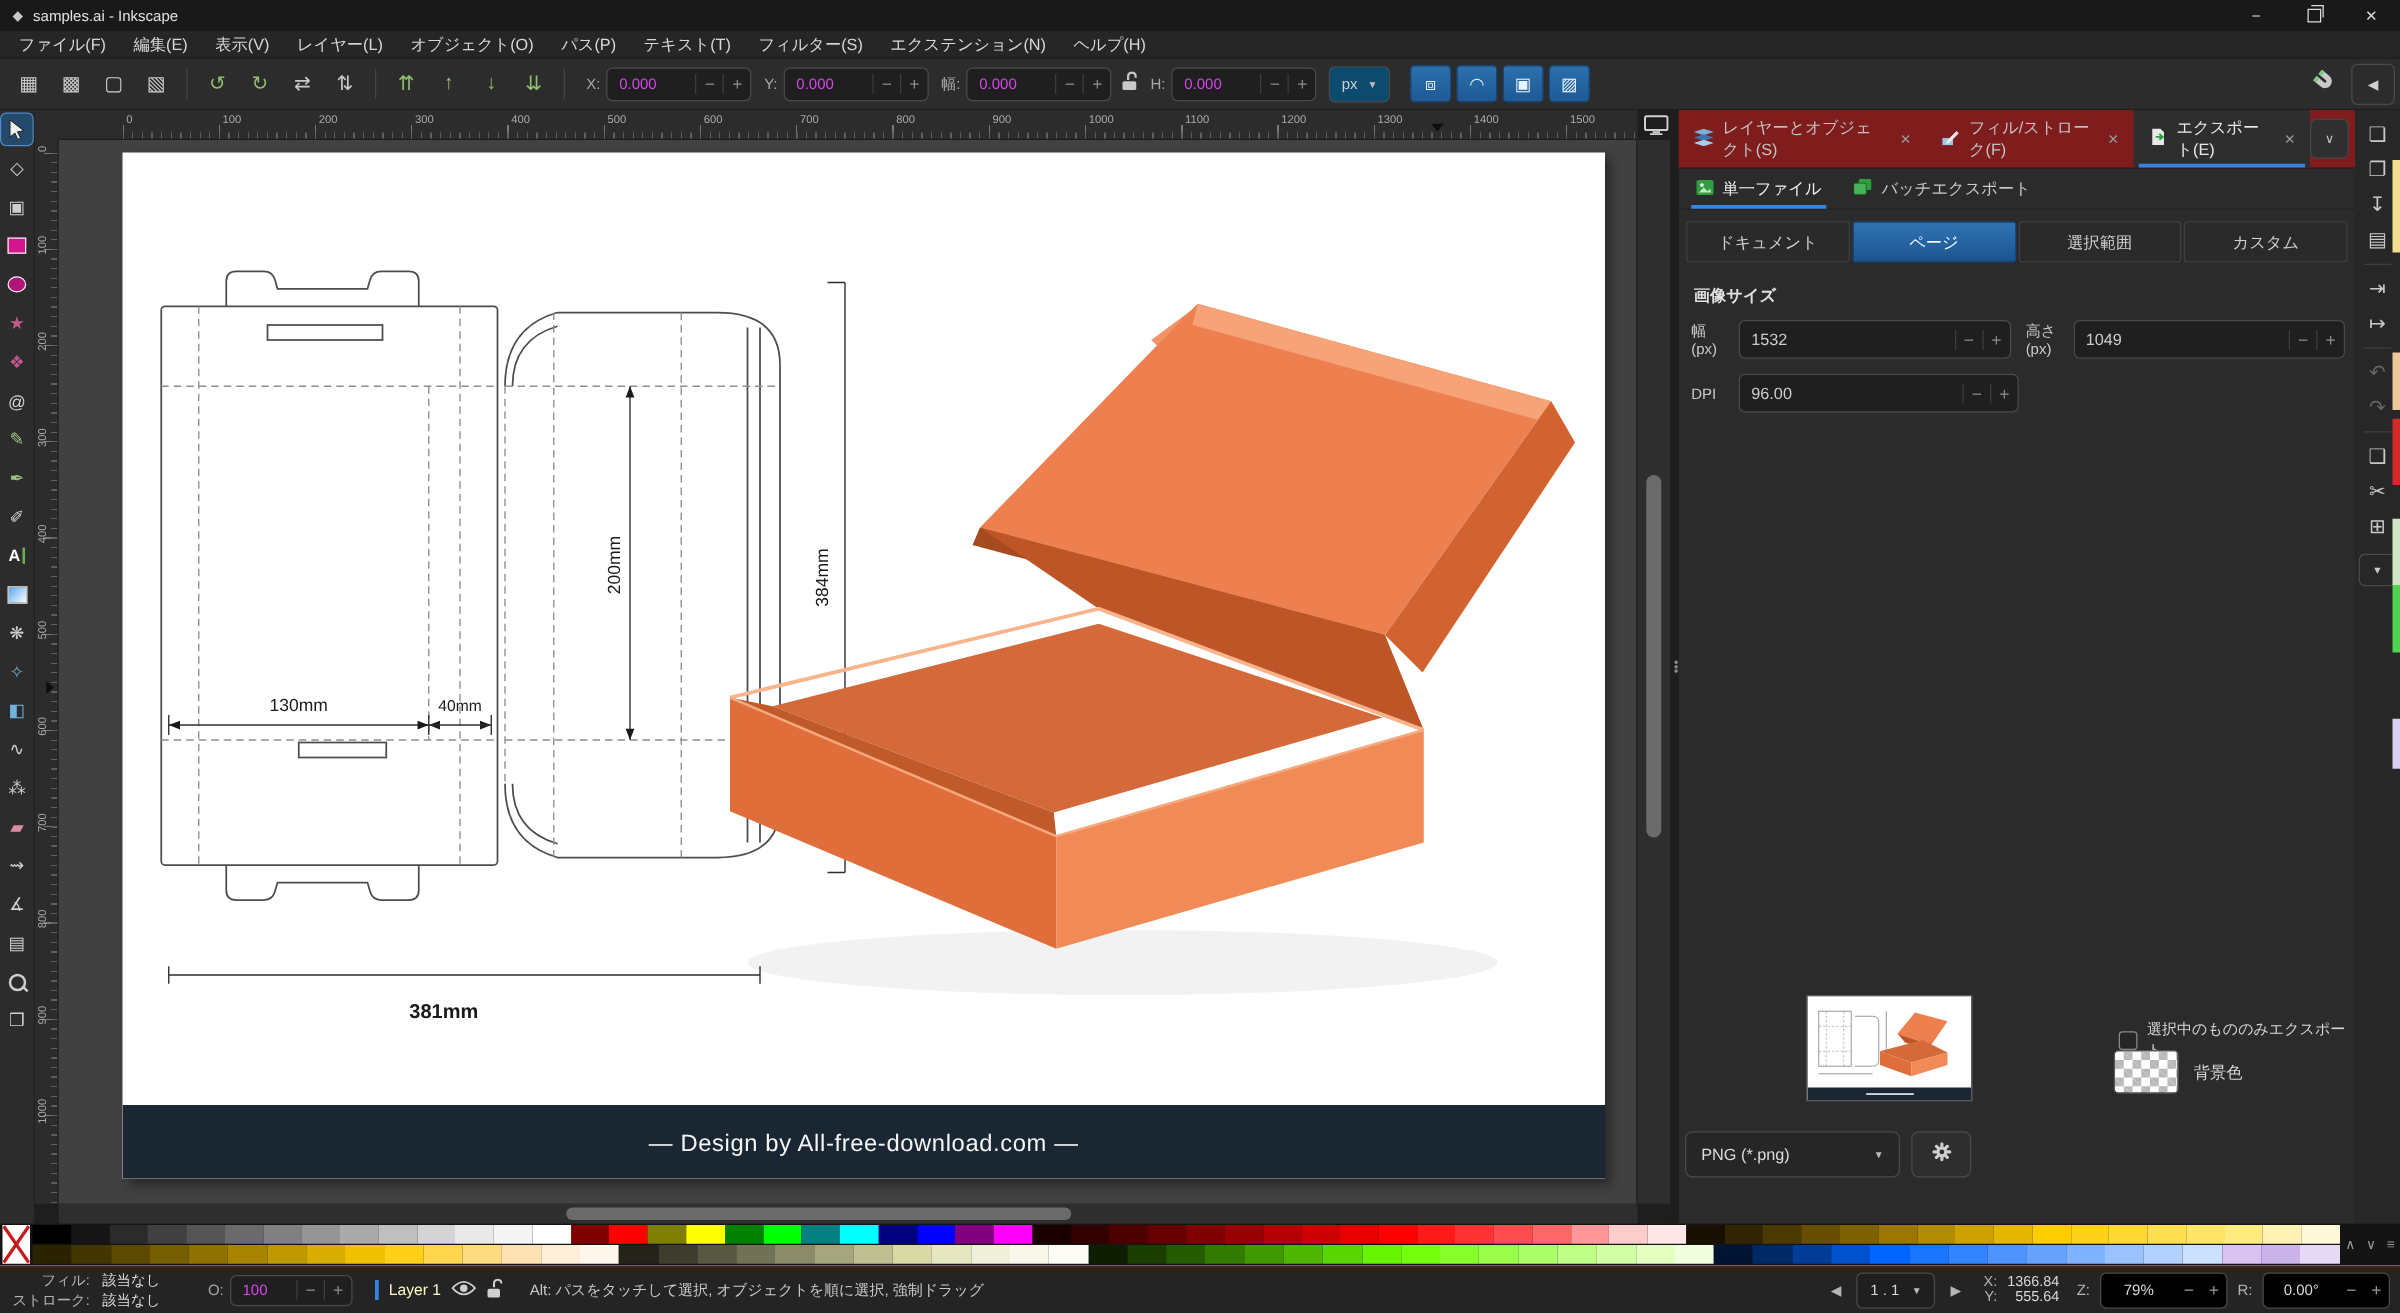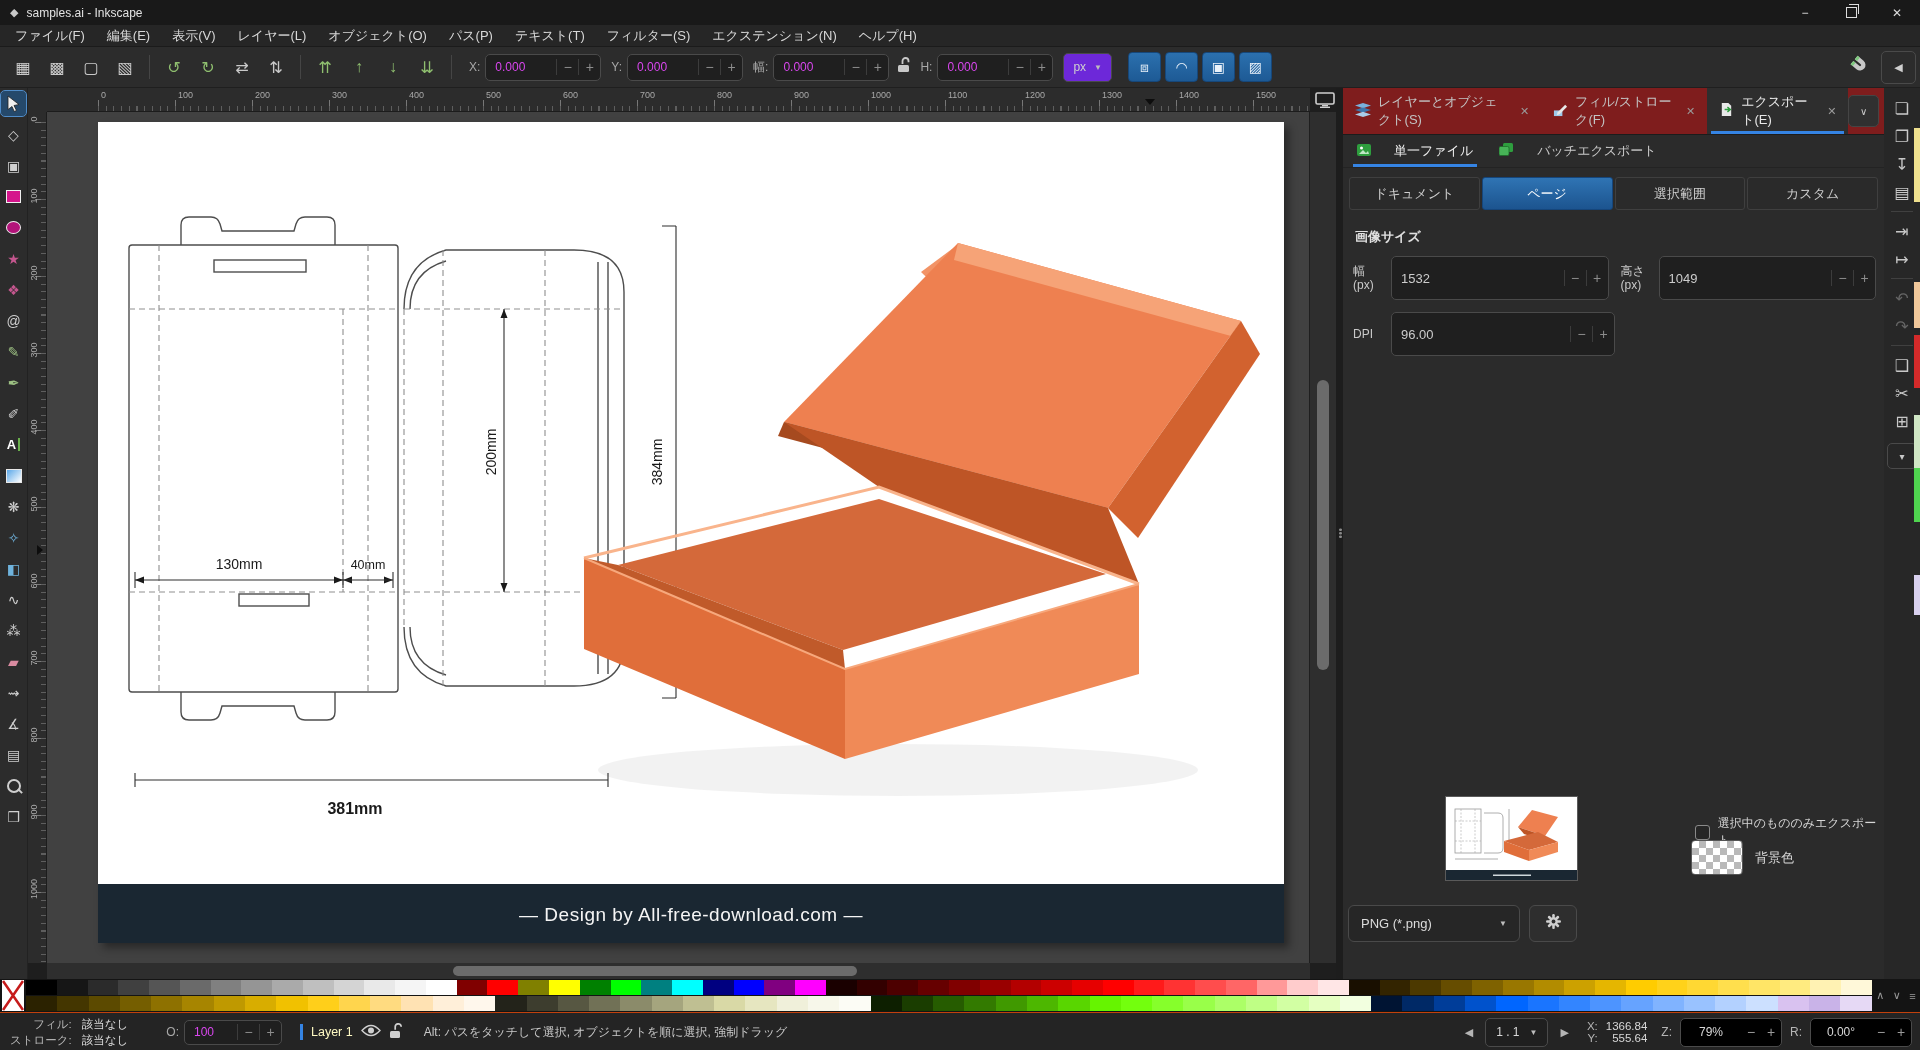--- a/index.html
+++ b/index.html
@@ -17,21 +17,21 @@
   #menubar{position:absolute;left:0;top:25px;width:1920px;height:22px;background:#262626;display:flex;align-items:center;padding-left:4px;box-sizing:border-box;border-bottom:1px solid #1b1b1b}
   .menu-item{padding:0 11px;font-size:13px;color:#d8d8d8;line-height:22px}
   
   #toolbar{position:absolute;left:0;top:47px;width:1920px;height:41px;background:#2c2c2c;display:flex;align-items:center;border-bottom:1px solid #1f1f1f;box-sizing:border-box}
   .tb-btn{width:30px;height:30px;margin:0 2px;border-radius:4px;display:flex;align-items:center;justify-content:center;font-size:16px;color:#c9c9c9}
   .tb-sep{width:1px;height:24px;background:#454545;margin:0 7px}
   .fieldlab{font-size:12px;color:#a8a8a8;margin:0 5px 0 10px}
   .spin{display:flex;align-items:center;background:#1f1f1f;border:1px solid #4a4a4a;border-radius:5px;height:27px;box-sizing:border-box}
   .spin .val{padding:0 9px;color:#d946ef;font-size:12px;min-width:52px}
   .spin .st{width:21px;text-align:center;color:#8c8c8c;font-size:14px;border-left:1px solid #3c3c3c}
-  .unitbox{display:flex;align-items:center;background:#6d28d9;border:1px solid #4a4a4a;border-radius:5px;height:27px;padding:0 9px;margin-left:10px;font-size:12px;color:#cfcfcf;gap:8px}
+  .unitbox{display:flex;align-items:center;background:#0c4a6e;border:1px solid #4a4a4a;border-radius:5px;height:27px;padding:0 9px;margin-left:10px;font-size:12px;color:#cfcfcf;gap:8px}
   .caret{font-size:8px;color:#bdbdbd}
   .blue-toggle{width:31px;height:28px;margin:0 2px;border-radius:4px;background:linear-gradient(#2b70ae,#1d5globe astray?#1d5a95);background:linear-gradient(#2b70ae,#1d5a95);border:1px solid #16477a;color:#eaf2fa;display:flex;align-items:center;justify-content:center;font-size:14px}
   #snapzone{margin-left:auto;display:flex;align-items:center;margin-right:4px;gap:10px}
   .collapse-btn{width:33px;height:31px;border:1px solid #4a4a4a;border-radius:5px;display:flex;align-items:center;justify-content:center;color:#cfcfcf;font-size:11px}
   
   #toolbox{position:absolute;left:0;top:88px;width:28px;height:891px;background:#2c2c2c;border-right:1px solid #222;box-sizing:border-box;display:flex;flex-direction:column;align-items:center;padding-top:3px}
   .tool{width:25px;height:25px;margin-bottom:6px;border-radius:4px;display:flex;align-items:center;justify-content:center;font-size:14px;color:#cfcfcf}
   .tool.active{background:#25496b;outline:1px solid #4f8cc9}
   .sw-rect{width:13px;height:11px;background:#d5158c;border:1px solid #f0f0f0}
   .sw-ci{width:13px;height:11px;background:#b3147a;border:1px solid #f0f0f0;border-radius:50%}
@@ -63,30 +63,30 @@
   #splitter span{color:#8a8a8a;font-size:10px;letter-spacing:0;writing-mode:vertical-rl;line-height:4px}
   
   #panel{position:absolute;left:1343px;top:88px;width:541px;height:891px;background:#2b2b2b;box-sizing:border-box}
   #dock-tabs{height:46px;background:#7f1d1d;display:flex;align-items:stretch;border-bottom:1px solid #1c1c1c}
   .dtab{display:flex;align-items:center;gap:7px;padding:0 12px;font-size:13px;color:#c3c3c3;position:relative}
   .dtab .x{color:#9a9a9a;font-size:11px;margin-left:4px}
   .dtab.active{background:#2e2e2e;color:#e8e8e8}
   .dtab.active:after{content:'';position:absolute;left:4px;right:4px;bottom:0;height:3px;background:#3584e4}
   .dtab-overflow{margin-left:auto;align-self:center;width:34px;height:30px;border:1px solid #454545;border-radius:5px;background:#303030;display:flex;align-items:center;justify-content:center;color:#c9c9c9;font-size:10px;margin-right:5px}
   #sub-tabs{height:32px;display:flex;align-items:stretch;padding-left:14px;gap:26px;border-bottom:1px solid #232323}
-  .stab{display:flex;align-items:center;gap:23px;font-size:13px;color:#c9c9c9;position:relative}
+  .stab{display:flex;align-items:center;gap:7px;font-size:13px;color:#c9c9c9;position:relative}
   .stab.active{color:#f0f0f0}
   .stab.active:after{content:'';position:absolute;left:-4px;right:-4px;bottom:0;height:3px;background:#3584e4}
   #scope-row{display:flex;gap:2px;margin:9px 6px 0 6px}
   .scope-btn{flex:1;height:31px;background:#2a2a2a;border:1px solid #3f3f3f;border-radius:3px;display:flex;align-items:center;justify-content:center;font-size:13px;color:#cfcfcf}
   .scope-btn.active{background:linear-gradient(#2f74b4,#1c548f);border-color:#15467c;color:#fff}
   #size-heading{margin:18px 0 10px 12px;font-size:13px;font-weight:bold;color:#e0e0e0}
   .size-row{display:flex;align-items:center;margin:0 8px 12px 10px}
   .size-lab{font-size:12px;color:#c9c9c9;width:38px;line-height:14px}
-  .spin.big{height:44px;flex:1}
+  .spin.big{height:31px;flex:1}
   .spin.big .val{color:#cccccc;font-size:13px;flex:1}
   #preview-thumb{position:absolute;left:103px;top:709px;width:131px;height:83px;outline:1px solid #5a5a5a;background:#fff}
   #chk-row{position:absolute;left:352px;top:727px;display:flex;align-items:center;gap:8px}
   .checkbox{width:15px;height:15px;border:1.5px solid #8a8a8a;border-radius:3px;background:#262626;box-sizing:border-box}
   #chk-row span{font-size:12px;color:#d6d6d6}
   #bg-row{position:absolute;left:348px;top:752px;display:flex;align-items:center;gap:12px}
   .bgswatch{width:50px;height:33px;border:1px solid #555;border-radius:4px;
     background-image:linear-gradient(45deg,#b9b9b9 25%,transparent 25%,transparent 75%,#b9b9b9 75%),linear-gradient(45deg,#b9b9b9 25%,#ffffff 25%,#ffffff 75%,#b9b9b9 75%);
     background-size:14px 14px;background-position:0 0,7px 7px}
   #bg-row span{font-size:13px;color:#d6d6d6}

